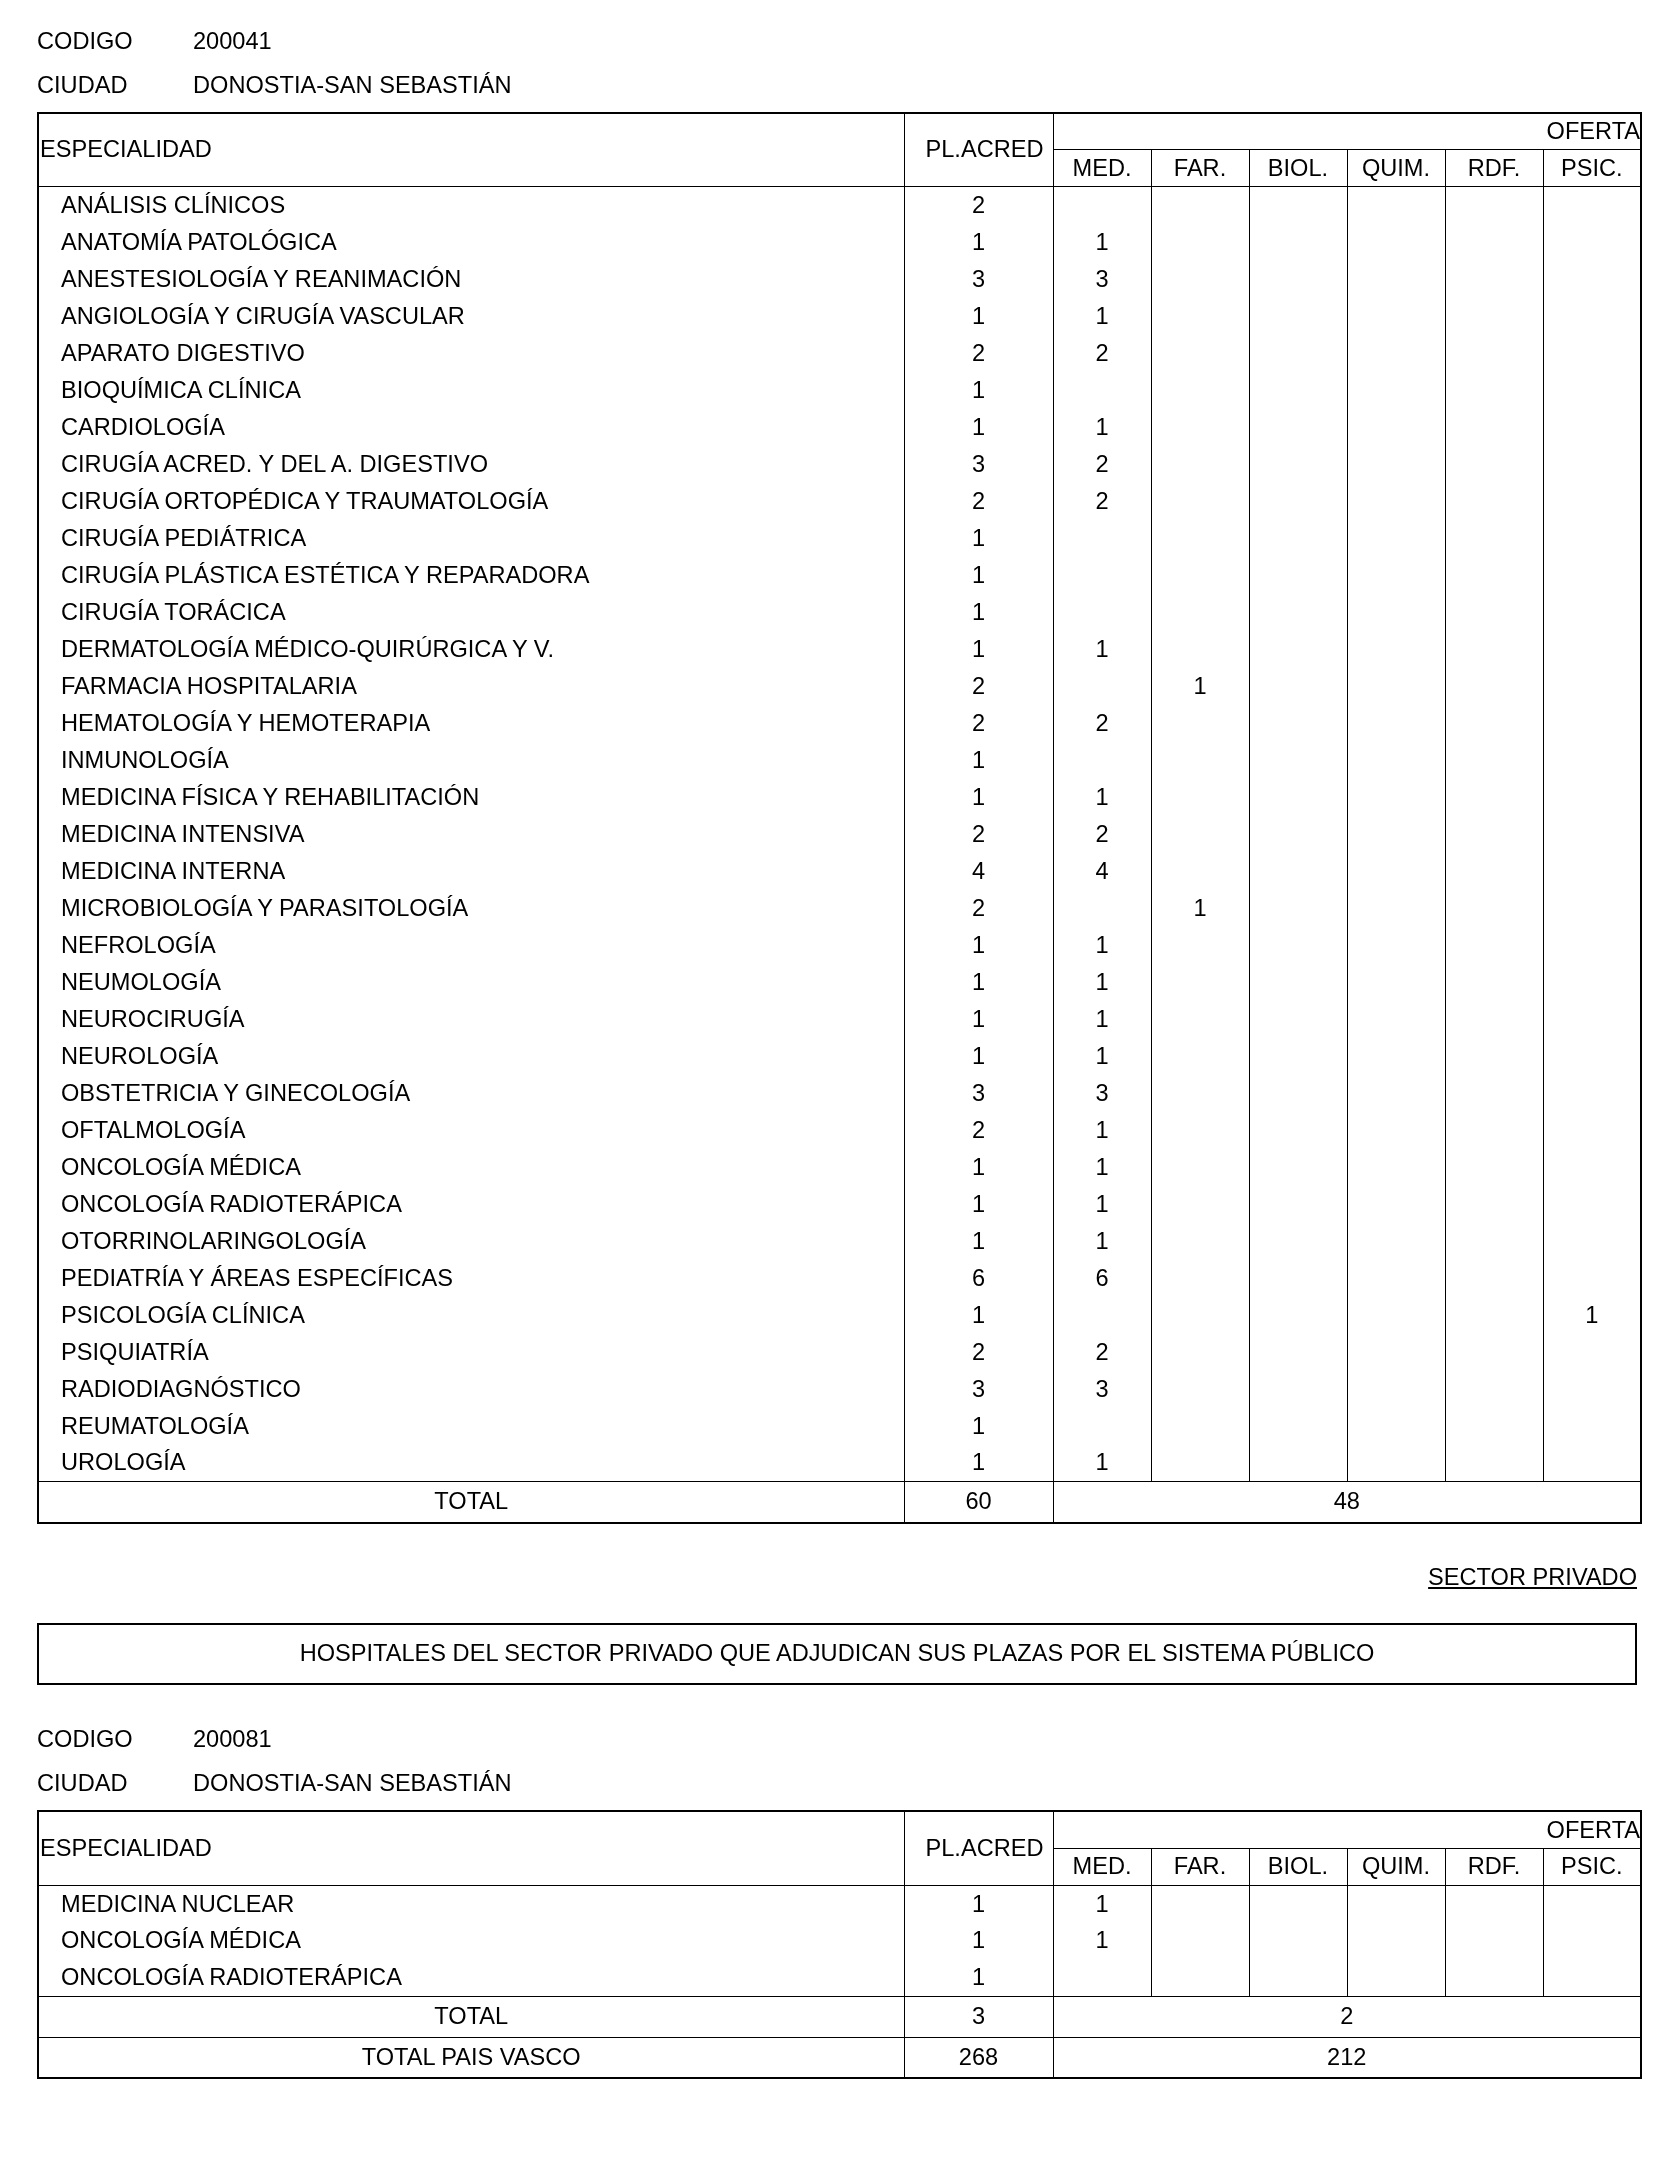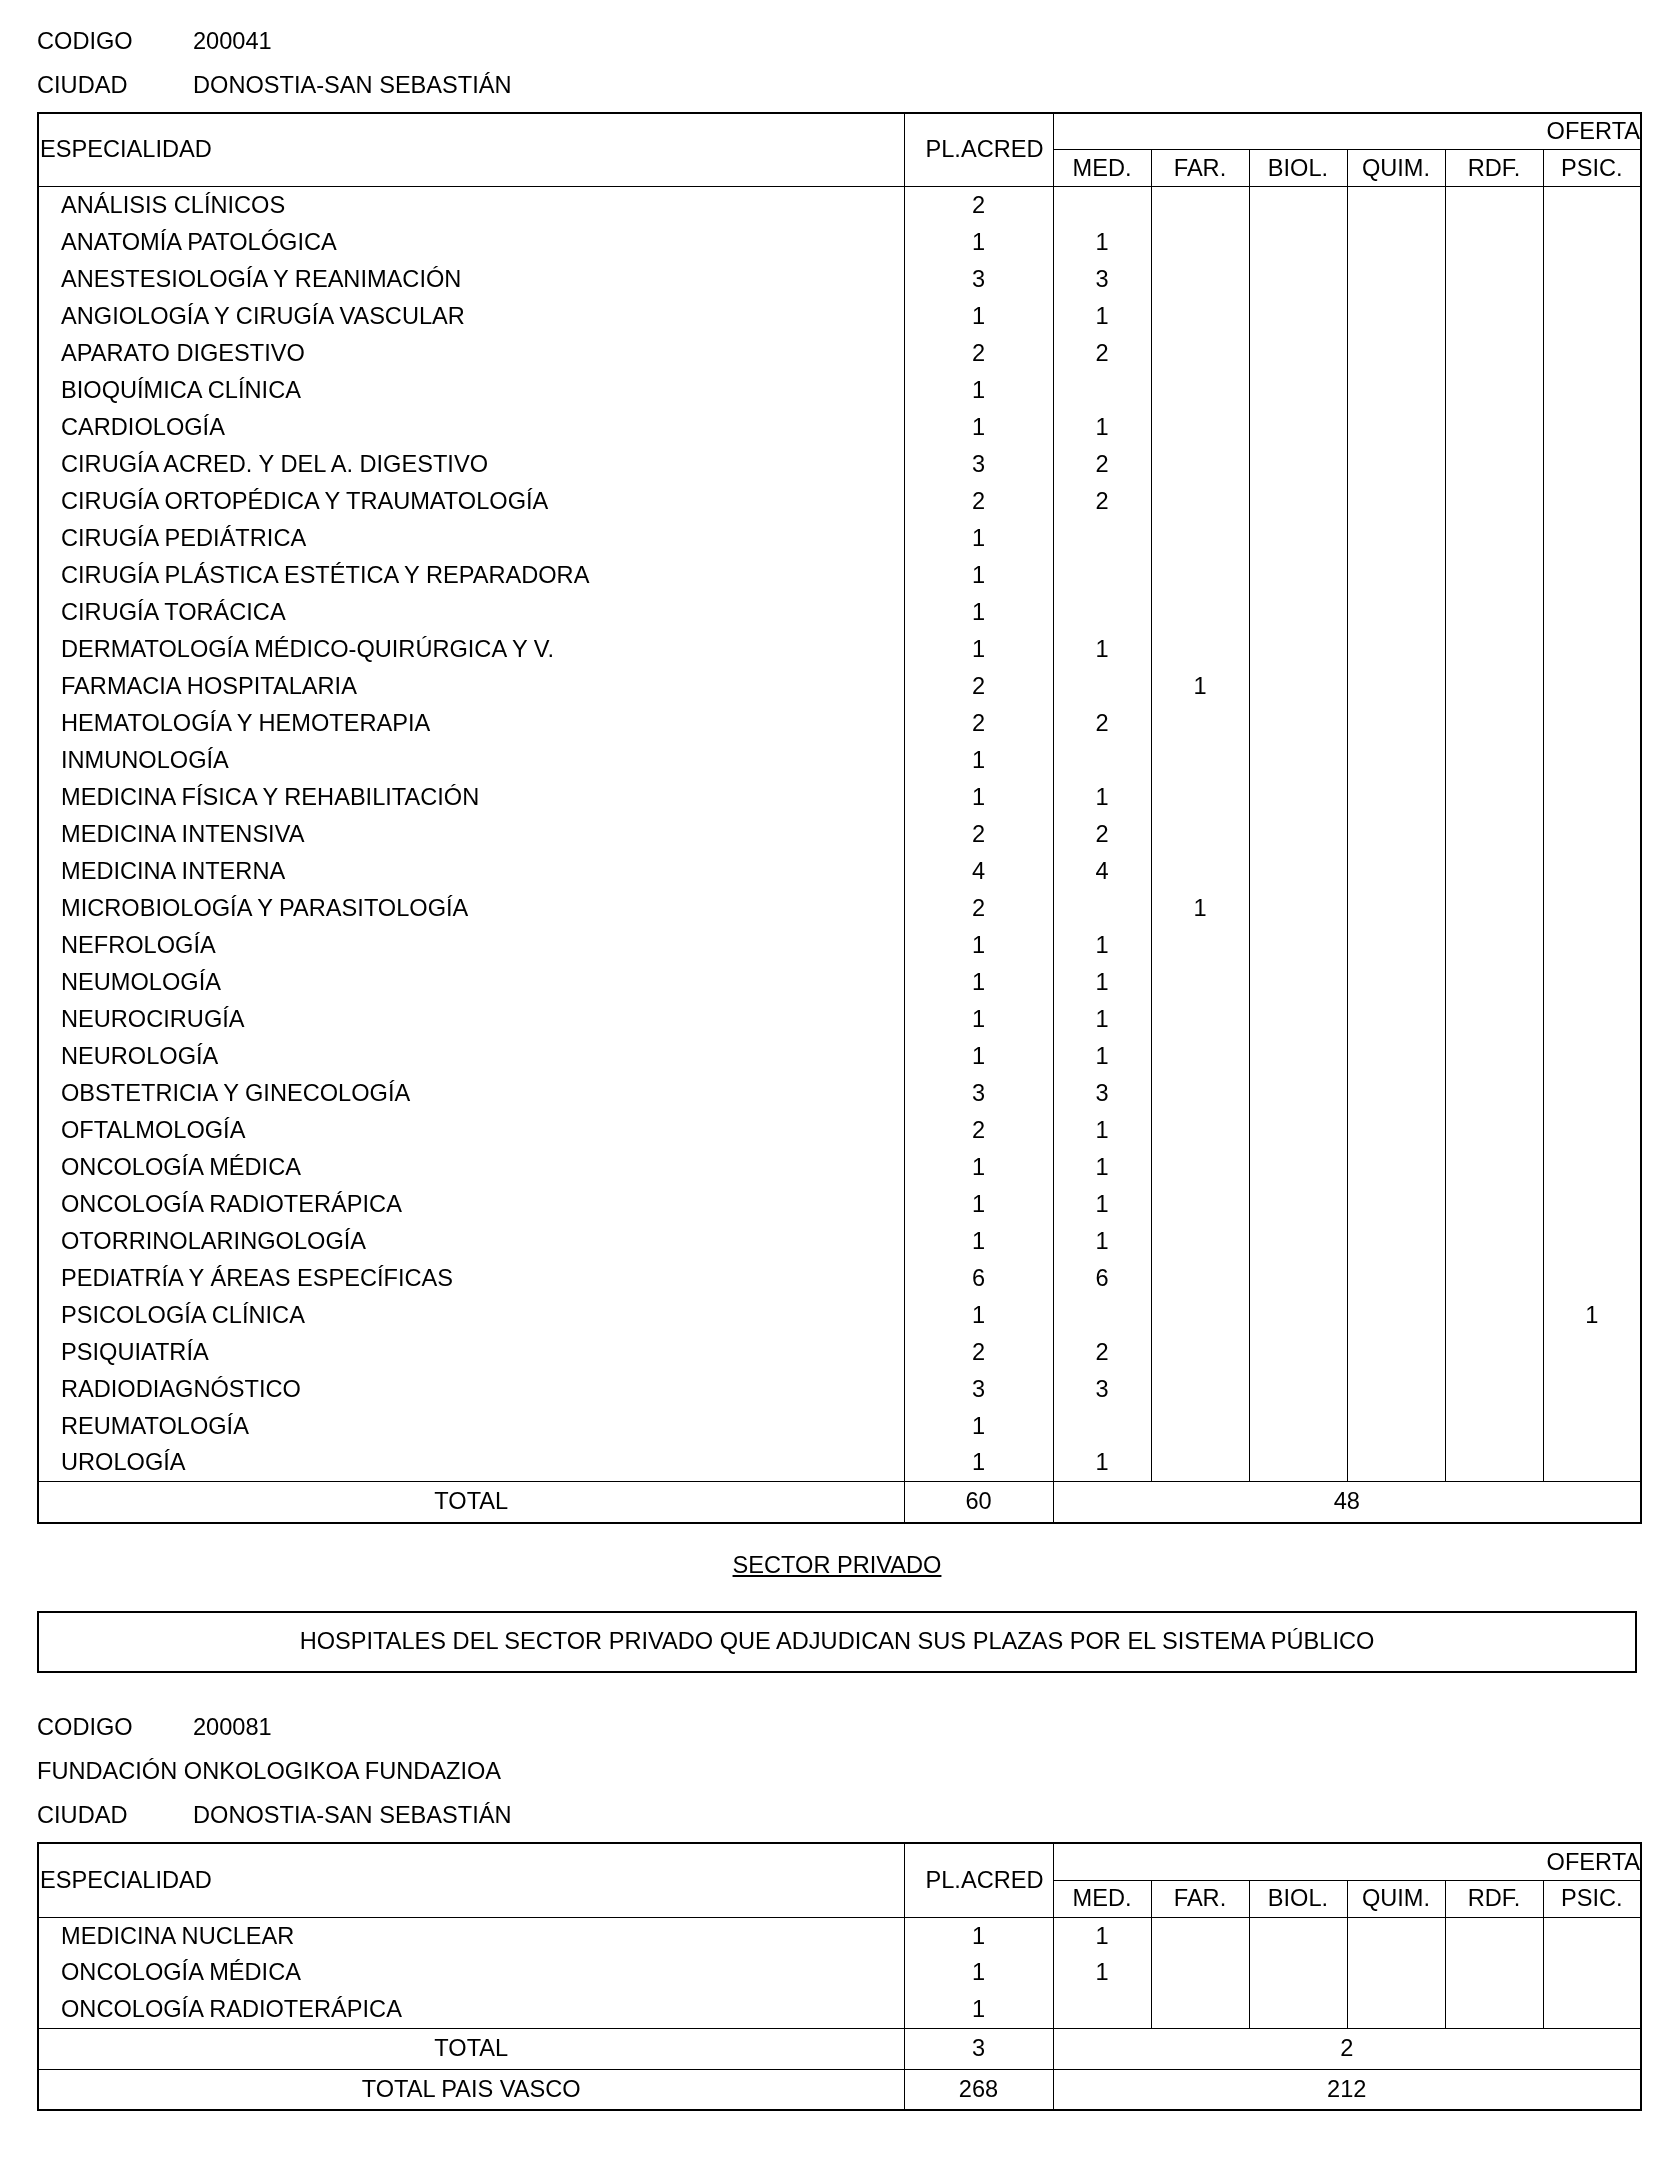--- a/index.html
+++ b/index.html
@@ -40,23 +40,23 @@
   .spec-table tr.sub-row th { height:37px; text-align:center; }
   .spec-table tbody td { height:37px; }
   .spec-table td.esp { padding-left:22px; }
   .spec-table td.num { text-align:center; }
   .spec-table tfoot td { border-top:1.6px solid #000; height:41px; }
   .spec-table tfoot td.tlabel { text-align:center; }
 
   
   .sector-title {
     width:1600px;
-    text-align:center;
+    text-align:right;
     text-decoration:underline;
-    margin-top:26px;
+    margin-top:38px;
     height:31px;
     line-height:31px;
   }
 
   
   .banner-box {
     width:1600px;
     border:2.4px solid #000;
     margin-top:30px;
     height:62px;
@@ -473,23 +473,20 @@
 <div class="sector-title">SECTOR PRIVADO</div>
 
 <div class="banner-box">
   <span>HOSPITALES DEL SECTOR PRIVADO QUE ADJUDICAN SUS PLAZAS POR EL SISTEMA PÚBLICO</span>
 </div>
 
 <div class="meta meta-2">
   <div class="meta-line">
     <span class="meta-label">CODIGO</span>
     <span>200081</span>
-  </div>
-  <div class="meta-line">
-    <span>FUNDACIÓN ONKOLOGIKOA FUNDAZIOA</span>
   </div>
   <div class="meta-line">
     <span class="meta-label">CIUDAD</span>
     <span>DONOSTIA-SAN SEBASTIÁN</span>
   </div>
 </div>
 
 <div class="table-wrap-2">
 <table class="spec-table">
   <colgroup>

